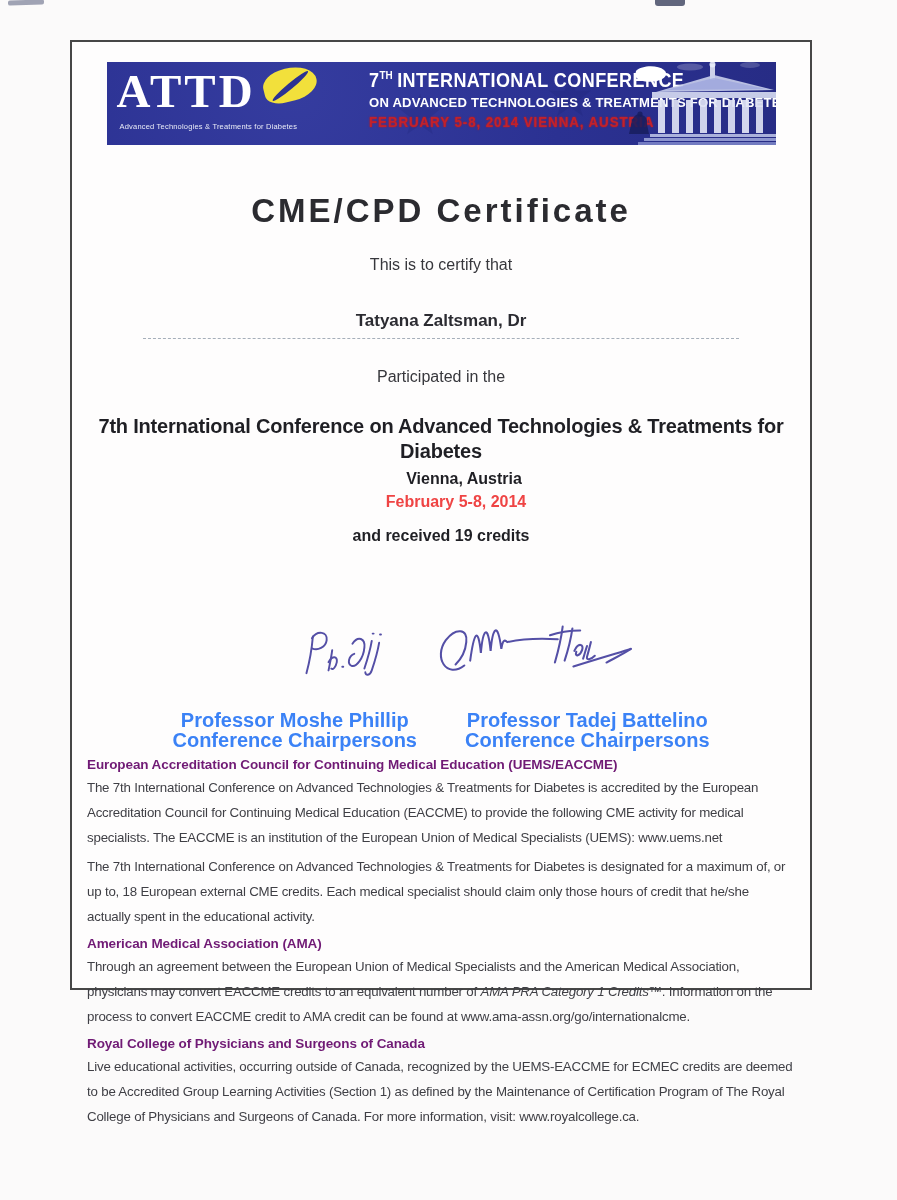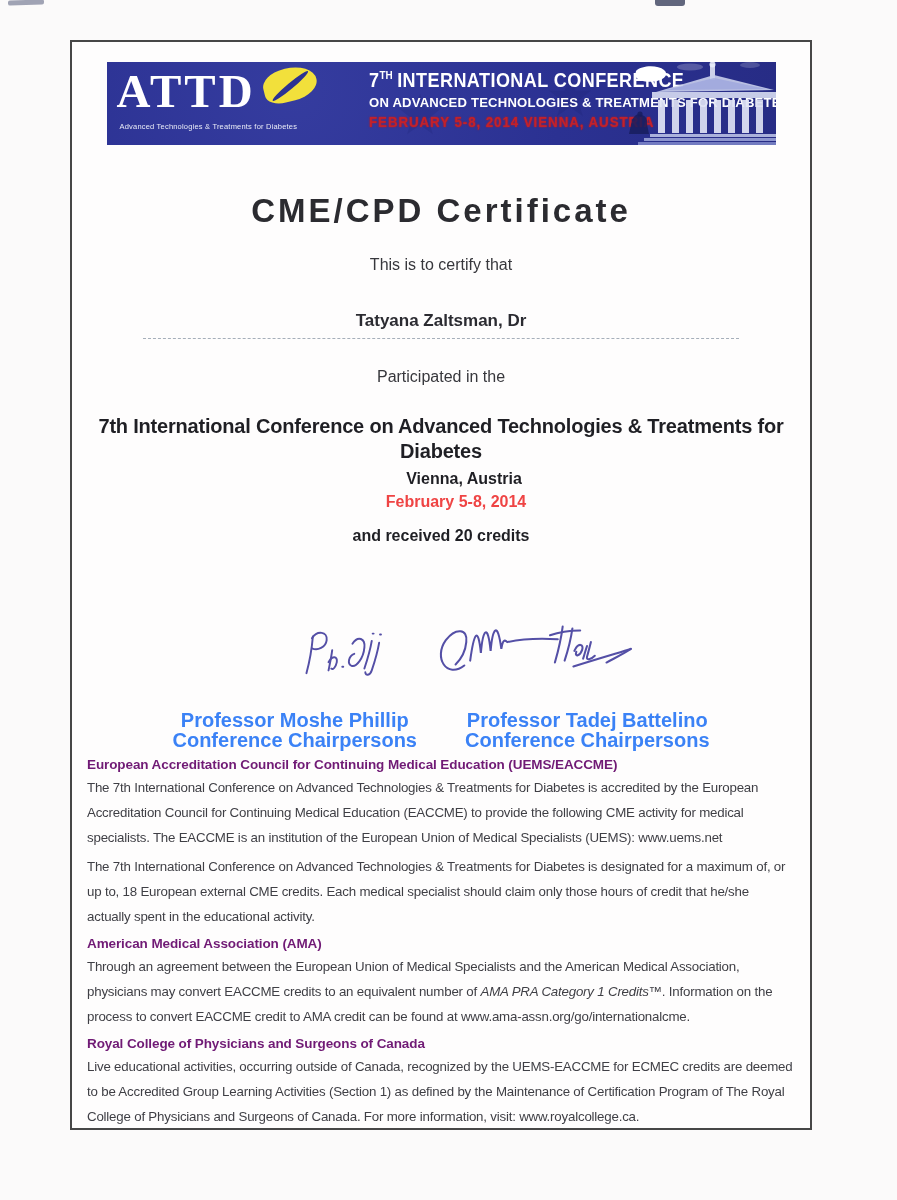--- a/index.html
+++ b/index.html
@@ -11,21 +11,21 @@
     overflow:hidden;
   }
   
   .artifact-tl { position:absolute; top:0; left:8px; width:36px; height:5px;
     background:#8a8da3; opacity:.8; border-radius:2px; transform:rotate(-2deg); }
   .artifact-tr { position:absolute; top:0; left:655px; width:30px; height:6px;
     background:#454b66; opacity:.85; border-radius:0 0 3px 3px; }
 
   
   .frame {
-    position:absolute; left:70px; top:40px; width:742px; height:1090px;
+    position:absolute; left:70px; top:40px; width:742px; height:950px;
     border:2px solid #474747; background:#fefdfd;
   }
 
   
   .banner {
     position:relative; margin:20px auto 0; width:669px; height:83px;
     background:radial-gradient(circle at 28% 35%, #353c9f 0%, #2b3192 55%, #272c85 100%);
     overflow:hidden;
   }
   .banner .star {
@@ -166,21 +166,21 @@
 
   <div class="cert-body">
     <div class="title">CME/CPD Certificate</div>
     <div class="certify">This is to certify that</div>
     <div class="name">Tatyana Zaltsman, Dr</div>
     <div class="name-line"></div>
     <div class="participated">Participated in the</div>
     <div class="conf-name">7th International Conference on Advanced Technologies &amp; Treatments for Diabetes</div>
     <div class="venue">Vienna, Austria</div>
     <div class="dates">February 5-8, 2014</div>
-    <div class="credits">and received 20 credits</div>
+    <div class="credits">and received 19 credits</div>
 
     <div class="sig-row">
       <svg width="92" height="62" viewBox="0 0 100 64" fill="none" stroke="#544fa6" stroke-width="2.1" stroke-linecap="round">
         <path d="M14,15 C13,27 10,44 7,55"></path>
         <path d="M13,17 C19,8 30,10 29,19 C28,27 19,31 13,28"></path>
         <path d="M35,30 C34,38 32,47 31,52"></path>
         <path d="M31,43 C35,36 41,36 40,43 C39,48 36,52 34,50"></path>
         <path d="M46,48 l1,0"></path>
         <path d="M57,23 C63,14 71,17 70,27 C69,39 61,49 56,47 C51,45 53,36 59,34"></path>
         <path d="M78,20 C76,32 72,44 70,50"></path>

